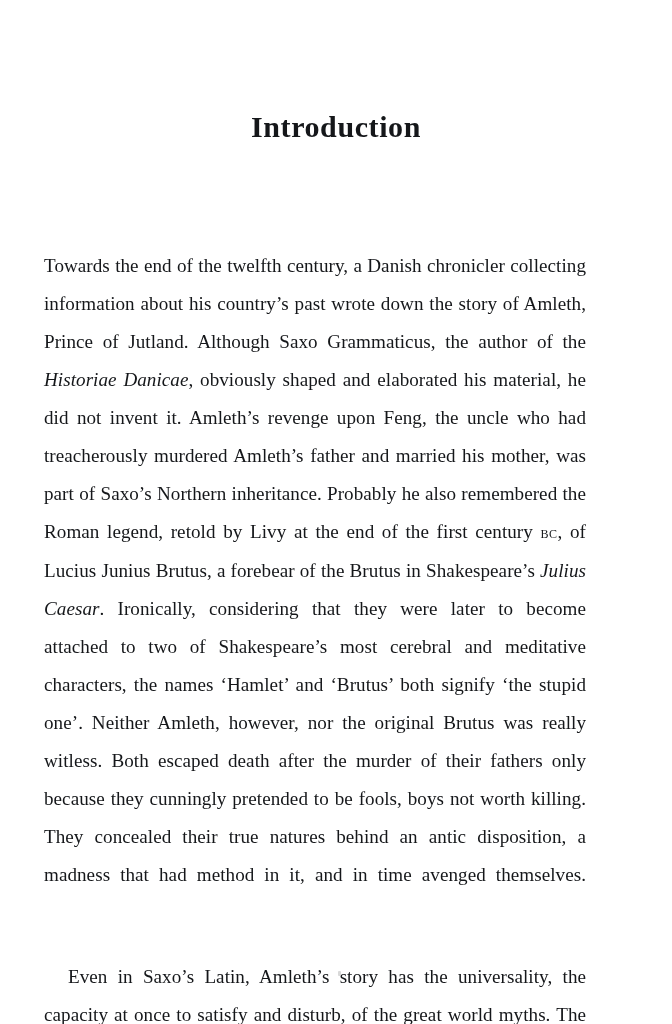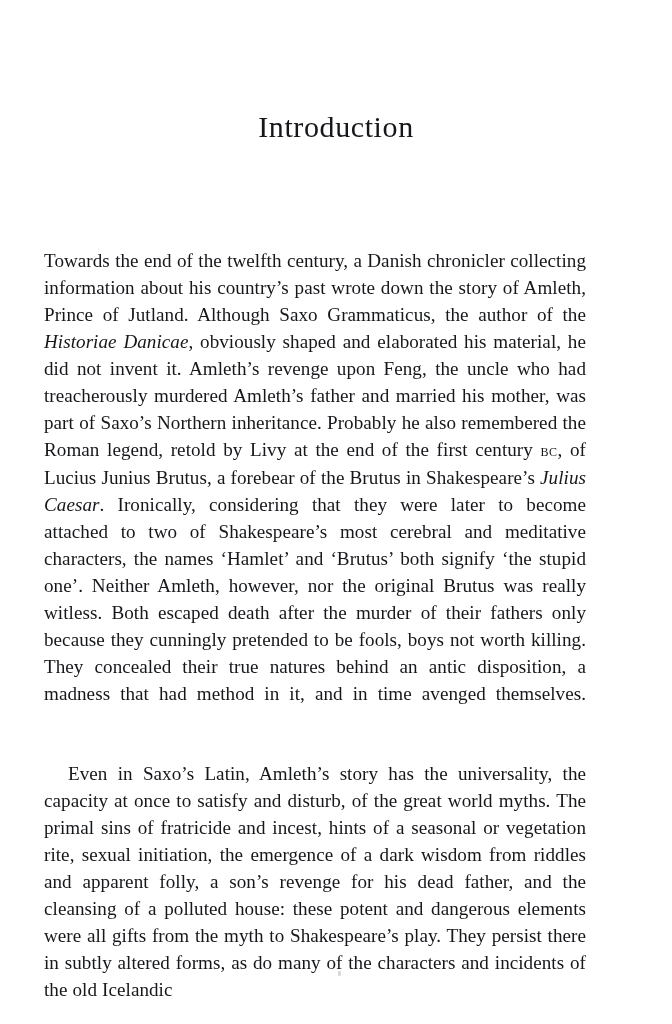--- a/index.html
+++ b/index.html
@@ -29,38 +29,38 @@
 
   
   .chapter-title {
     position: absolute;
     top: 108px;
     left: 0;
     width: 672px;
     text-align: center;
     font-size: 30px;
     line-height: 38px;
-    font-weight: normal;
+    font-weight: bold;
     letter-spacing: 0.6px;
     color: #15171a;
     margin: 0;
   }
 
   
   .text-block {
     position: absolute;
     top: 247px;
     left: 44px;
     width: 542px;
   }
 
   .body-paragraph {
     margin: 0;
     font-size: 19.1px;
-    line-height: 27px;
+    line-height: 38px;
     text-align: justify;
     text-justify: inter-word;
     color: #15171a;
     letter-spacing: 0.05px;
     word-spacing: 0.2px;
     hyphens: none;
   }
 
   .body-paragraph.indented {
     text-indent: 24px;

